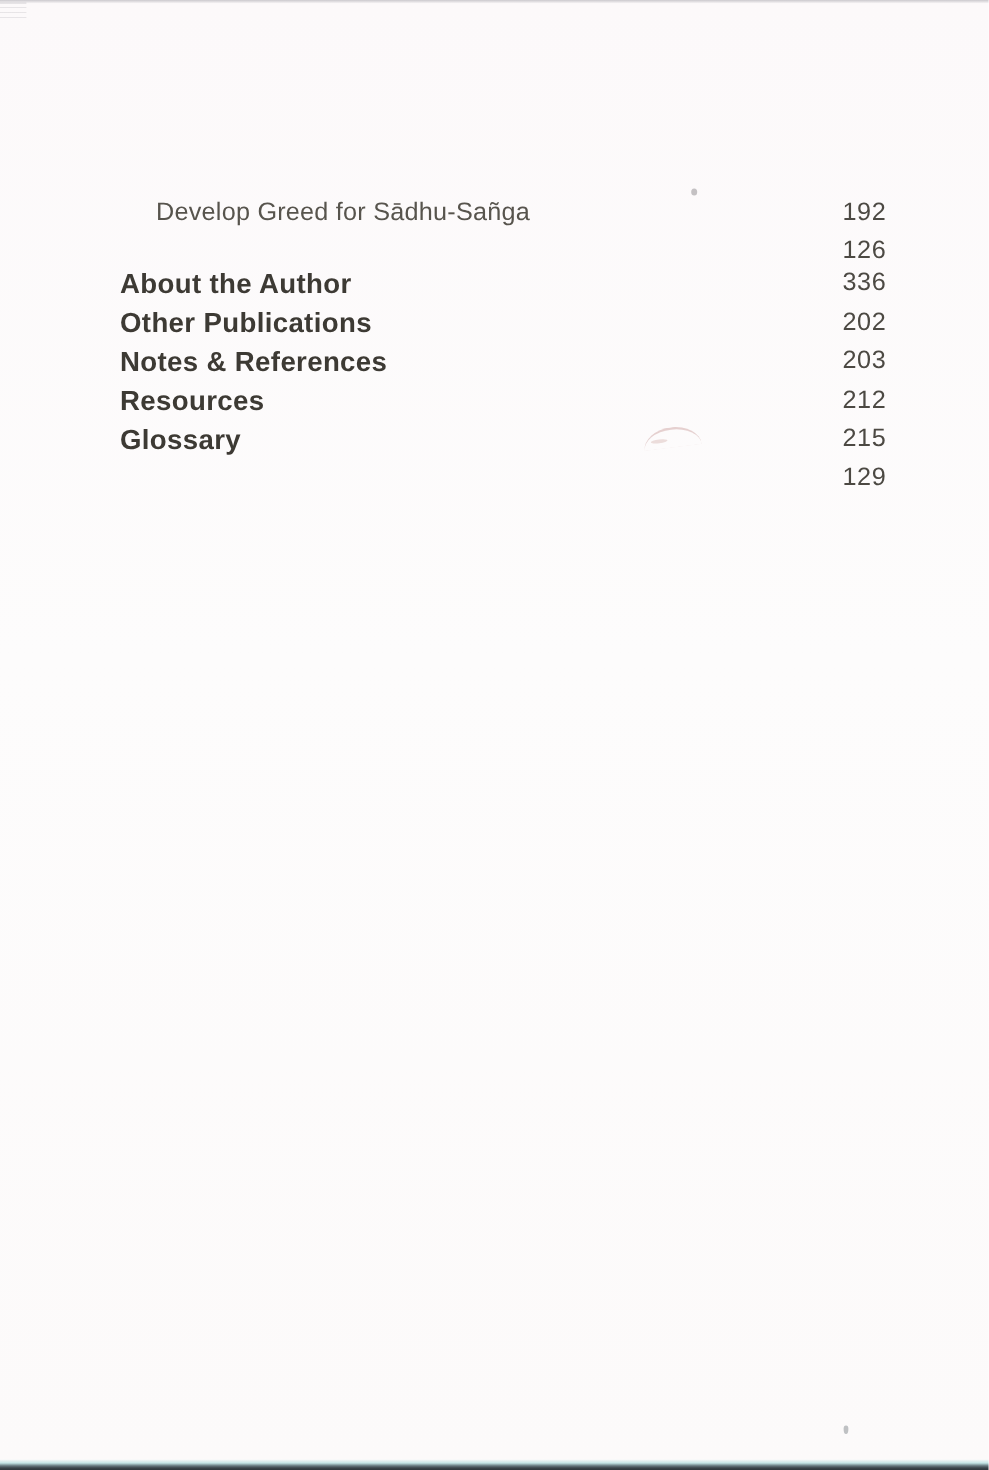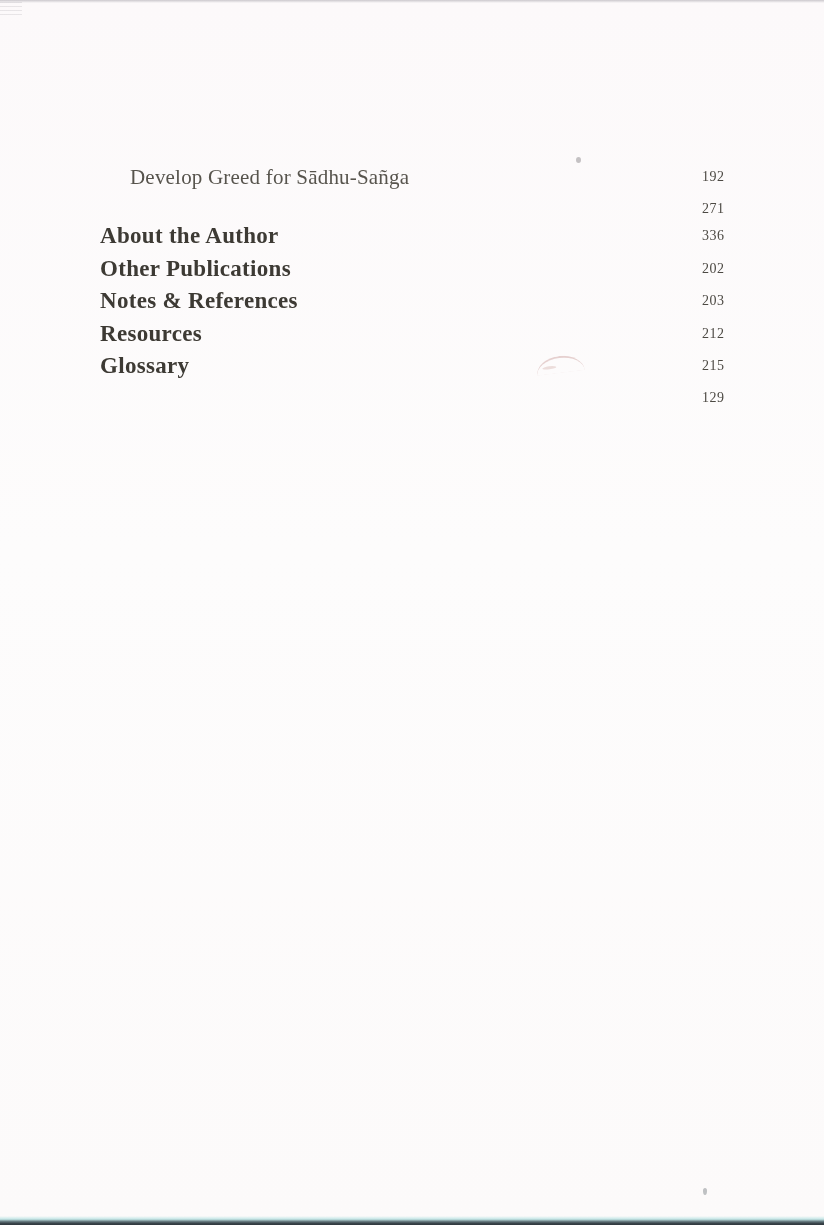--- a/index.html
+++ b/index.html
@@ -6,21 +6,21 @@
     margin: 0;
     padding: 0;
     background: #ffffff;
   }
   .page {
     position: relative;
     width: 824px;
     height: 1225px;
     overflow: hidden;
     background: linear-gradient(180deg, #fcf9fa 0%, #fdfcfc 45%, #fcfafa 100%);
-    font-family: Liberation Serif, serif;
+    font-family: Liberation Sans, sans-serif;
   }
 
   
   .top-edge {
     position: absolute;
     top: 0; left: 0; right: 0;
     height: 3px;
     background: linear-gradient(to bottom, rgba(130,128,138,0.40), rgba(255,255,255,0));
   }
   .top-left-streaks {
@@ -71,21 +71,21 @@
     font-weight: bold;
     font-size: 23px;
     color: #3d3a34;
     letter-spacing: 0.3px;
   }
   .toc-page {
     position: absolute;
     left: 602px;
     top: 0;
     font-weight: normal;
-    font-size: 14px;
+    font-size: 21px;
     color: #4c4943;
     letter-spacing: 0.5px;
   }
 
   
   .smudge {
     position: absolute;
     left: 536px;
     top: 356px;
     width: 48px;
@@ -126,21 +126,21 @@
   <div class="top-left-streaks"></div>
 
   <div class="toc">
 
     <div class="toc-group sub">
       <div class="toc-row">
         <span class="toc-label">Develop Greed for Sādhu-Sañga</span>
         <span class="toc-page">192</span>
       </div>
       <div class="toc-row">
-        <span class="toc-page">271</span>
+        <span class="toc-page">126</span>
       </div>
     </div>
 
     <div class="toc-group main">
       <div class="toc-row">
         <span class="toc-label">About the Author</span>
         <span class="toc-page">336</span>
       </div>
       <div class="toc-row">
         <span class="toc-label">Other Publications</span>

